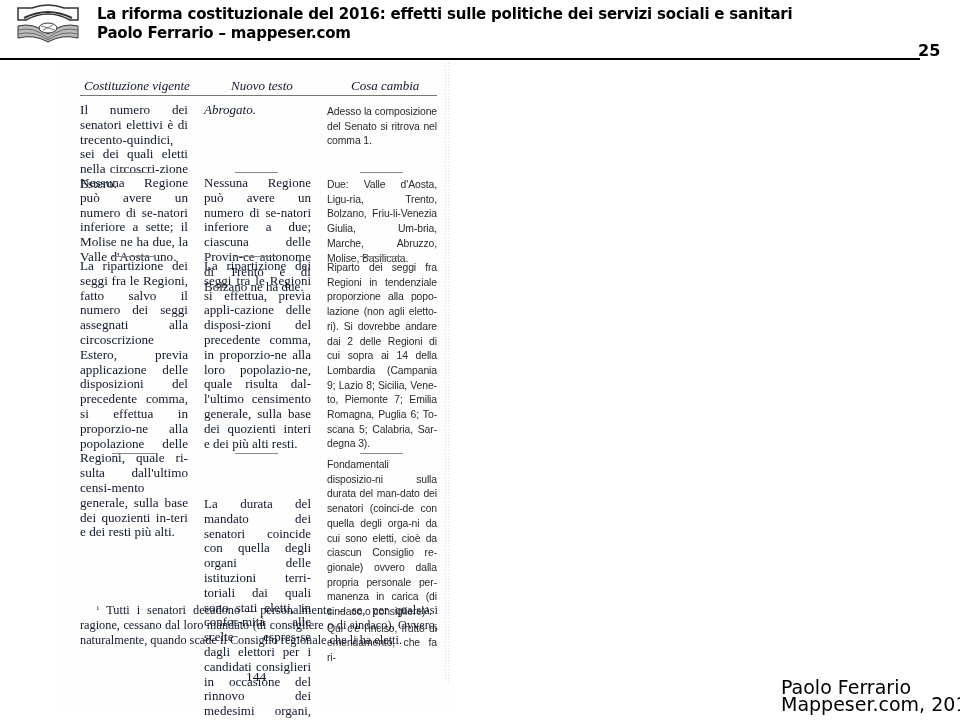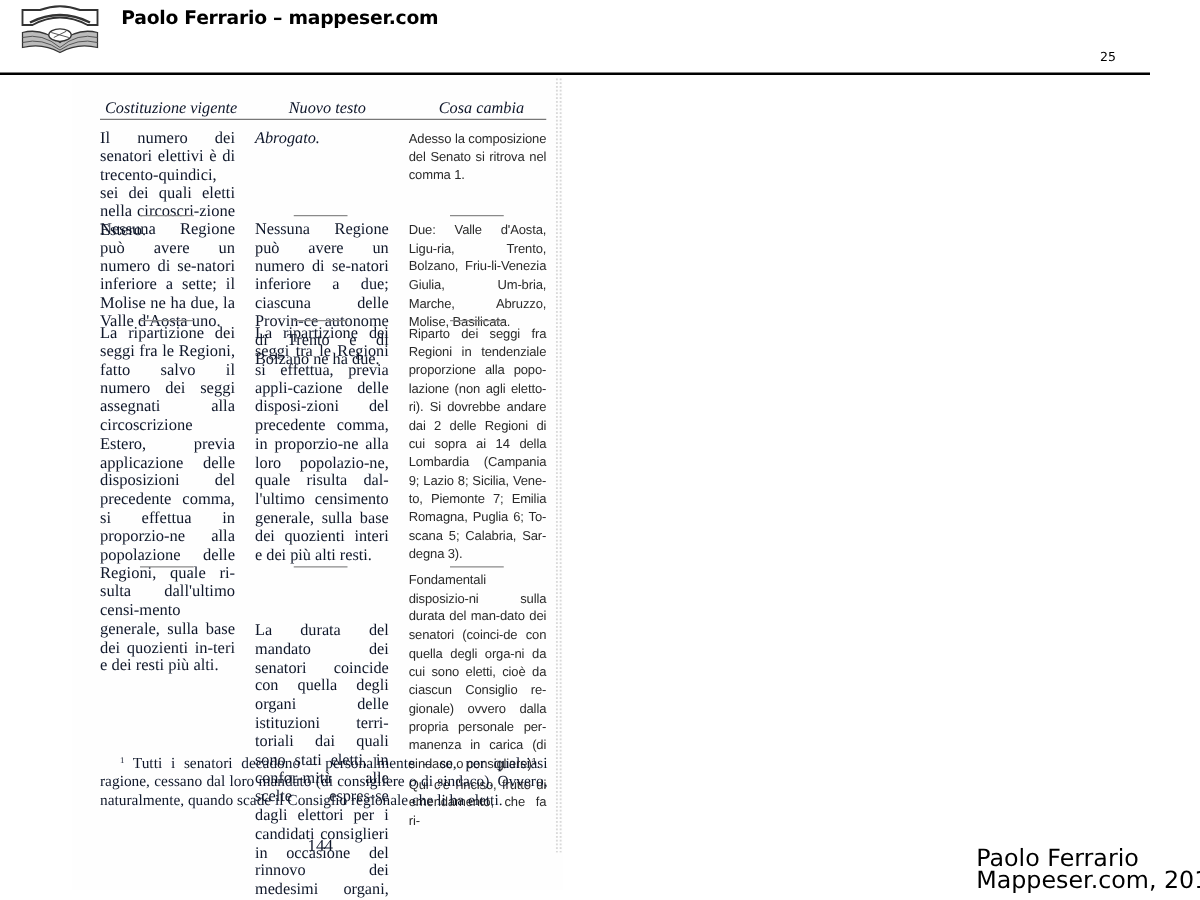--- a/index.html
+++ b/index.html
@@ -1,19 +1,19 @@
 <!DOCTYPE html>
 <html><head>
 <meta charset="utf-8">
 <style>
   html, body { margin:0; padding:0; }
   body { width:960px; height:720px; background:#ffffff; position:relative; overflow:hidden; font-family:"DejaVu Sans", sans-serif; color:#000; }
   .logo { position:absolute; left:14px; top:4px; width:68px; height:40px; }
   .title { position:absolute; left:97px; top:5px; font-family:"DejaVu Sans", sans-serif; font-weight:bold; font-size:15px; line-height:19px; letter-spacing:-0.2px; white-space:nowrap; }
-  .slide-num { position:absolute; left:880px; top:41px; font-weight:normal; font-size:10px; }
+  .slide-num { position:absolute; left:918px; top:41px; font-weight:bold; font-size:16px; }
   .rule { position:absolute; left:0; top:58px; width:920px; height:2px; background:#000; }
   .footer { position:absolute; left:781px; top:679px; font-size:19px; line-height:17px; white-space:nowrap; }
 
   .scan { position:absolute; left:58px; top:62px; width:392px; height:650px; background:#fefefe; }
   .scan-edge { position:absolute; left:444px; top:62px; width:6px; height:620px;
     background-image:radial-gradient(#d0d0d0 0.6px, transparent 0.8px); background-size:3px 3px; opacity:0.8; }
 
   .serif { font-family:"Liberation Serif", "DejaVu Serif", serif; color:#0f172a; }
   .sans  { font-family:"Liberation Sans", sans-serif; color:#2a2a2a; }
 
@@ -39,20 +39,21 @@
   <svg width="68" height="40" viewBox="0 0 68 40">
     <path d="M4 4 L18 4 Q34 -2 50 4 L64 4 L64 16 L56 16 Q34 4 12 16 L4 16 Z" fill="#fff" stroke="#333" stroke-width="1.5"></path>
     <path d="M10 14 Q34 2 58 14" fill="none" stroke="#333" stroke-width="2"></path>
     <path d="M4 22 Q20 18 34 30 Q48 18 64 22 L64 34 Q48 30 34 38 Q20 30 4 34 Z" fill="#bbb" stroke="#333" stroke-width="1"></path>
     <path d="M4 26 Q20 22 34 34 M34 34 Q48 22 64 26 M4 30 Q20 26 34 36 M34 36 Q48 26 64 30" fill="none" stroke="#555" stroke-width="0.8"></path>
     <ellipse cx="34" cy="24" rx="9" ry="5" fill="#fff" stroke="#333" stroke-width="1"></ellipse>
     <path d="M27 22 L41 26 M29 26 L39 21" stroke="#555" stroke-width="0.8"></path>
   </svg>
 </div>
 <div class="title">
+  <div>La riforma costituzionale del 2016: effetti sulle politiche dei servizi sociali e sanitari</div>
   <div>Paolo Ferrario – mappeser.com</div>
 </div>
 <div class="slide-num">25</div>
 <div class="rule"></div>
 
 <div class="scan"></div>
 <div class="scan-edge"></div>
 
 <div class="colhead serif" style="left:84px;">Costituzione vigente</div>
 <div class="colhead serif" style="left:231px;text-align:center;">Nuovo testo</div>

